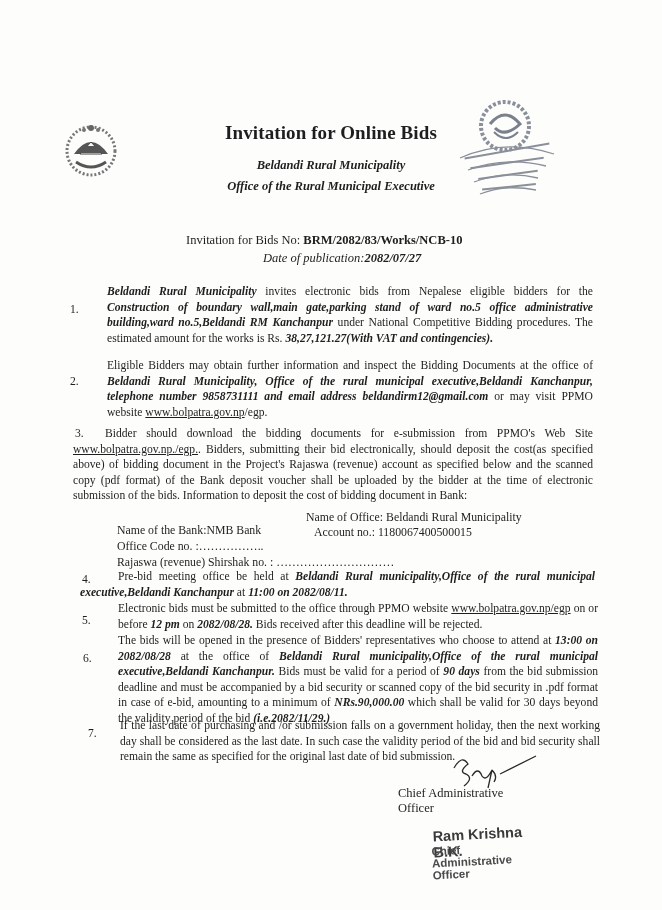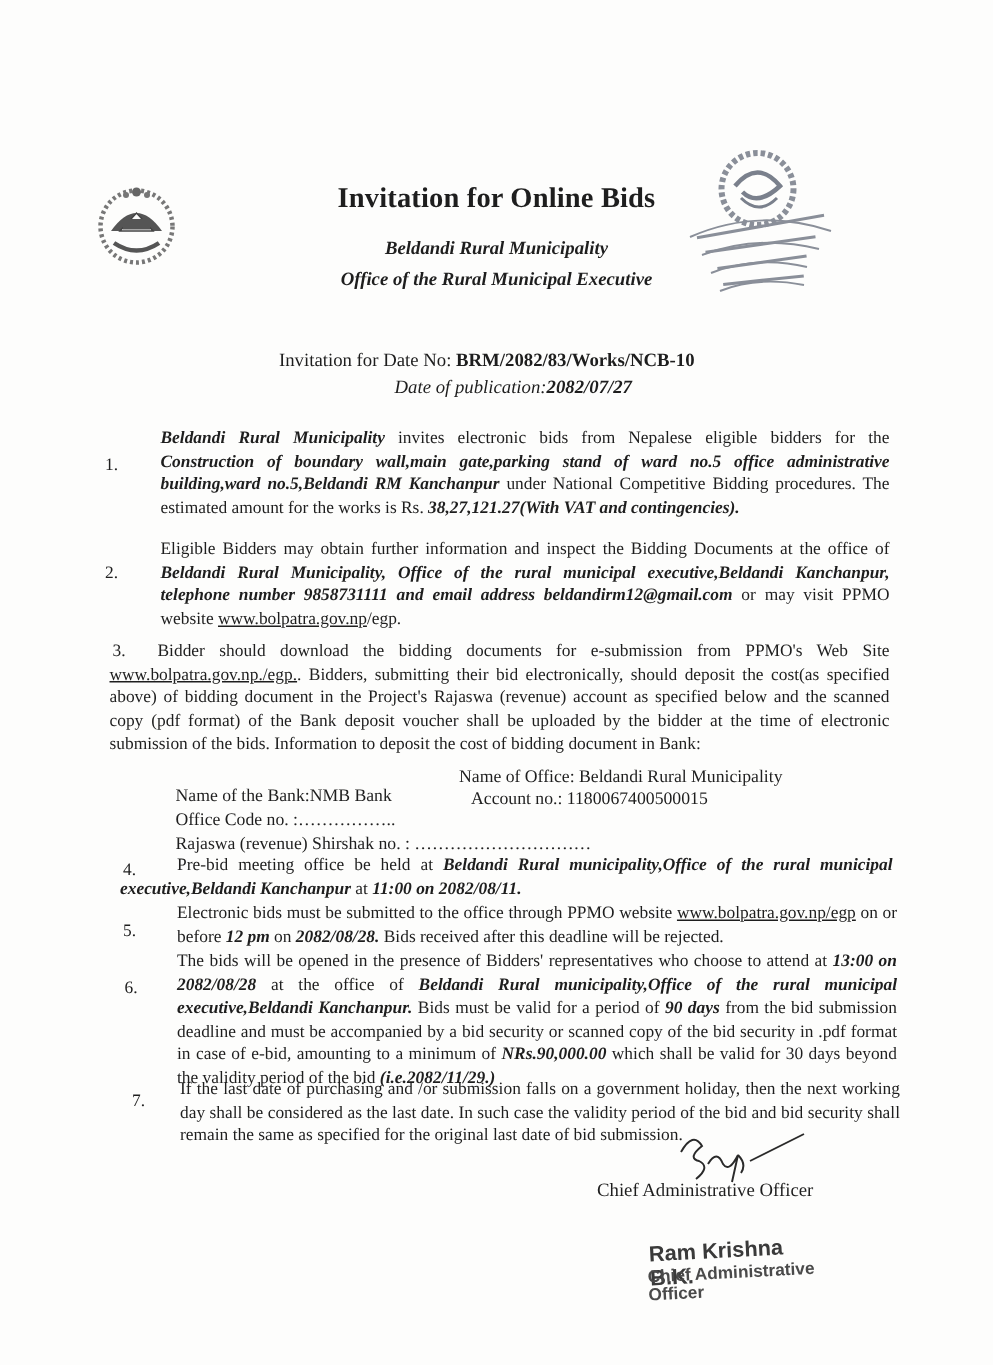--- a/index.html
+++ b/index.html
@@ -1,20 +1,20 @@
 <!DOCTYPE html>
 <html><head>
   <meta charset="utf-8">
   <style>
     html, body { margin: 0; padding: 0; }
     body {
       width: 662px; height: 910px; background: #fdfdfc; overflow: hidden;
       font-family: "Liberation Serif", serif; color: #1e1e1e; position: relative;
     }
-    .page { position: absolute; left: 0; top: 0; width: 526px; height: 910px; padding-left: 20px; }
+    .page { position: absolute; left: 0; top: 0; width: 526px; height: 910px; }
     .emblem-left { position: absolute; left: 60px; top: 118px; width: 62px; height: 62px; }
     .stamp-right { position: absolute; left: 450px; top: 98px; width: 115px; height: 102px; }
     .title {
       position: absolute; left: 0; width: 662px; top: 122px; text-align: center;
       font-size: 19px; font-weight: bold; letter-spacing: 0.1px;
     }
     .sub {
       position: absolute; left: 0; width: 662px; text-align: center;
       font-size: 12.5px; font-weight: bold; font-style: italic;
     }
@@ -74,21 +74,21 @@
       <rect x="28" y="76" width="60" height="2" transform="rotate(-8 57 77)"></rect>
       <rect x="32" y="88" width="54" height="2" transform="rotate(-6 57 89)"></rect>
     </g>
   </svg>
 
   <div class="title">Invitation for Online Bids</div>
   <div class="sub" style="top:158px;">Beldandi Rural Municipality</div>
   <div class="sub" style="top:179px;">Office of the Rural Municipal Executive</div>
 
   <div class="ifb">
-    <span>Invitation for Date No: </span><b>BRM/2082/83/Works/NCB-10</b>
+    <span>Invitation for Bids No: </span><b>BRM/2082/83/Works/NCB-10</b>
   </div>
   <div class="pubdate">
     <span>Date of publication:</span><b>2082/07/27</b>
   </div>
 
   <div class="num" style="left:70px; top:303px;">1.</div>
   <div class="para" style="left:107px; top:284px; width:486px;">
     <span class="bi">Beldandi Rural Municipality</span><span> invites electronic bids from Nepalese eligible bidders for the </span><span class="bi">Construction of boundary wall,main gate,parking stand of ward no.5 office administrative building,ward no.5,Beldandi RM Kanchanpur</span><span> under National Competitive Bidding procedures. The estimated amount for the works is Rs. </span><span class="bi">38,27,121.27(With VAT and contingencies).</span>
   </div>
 

